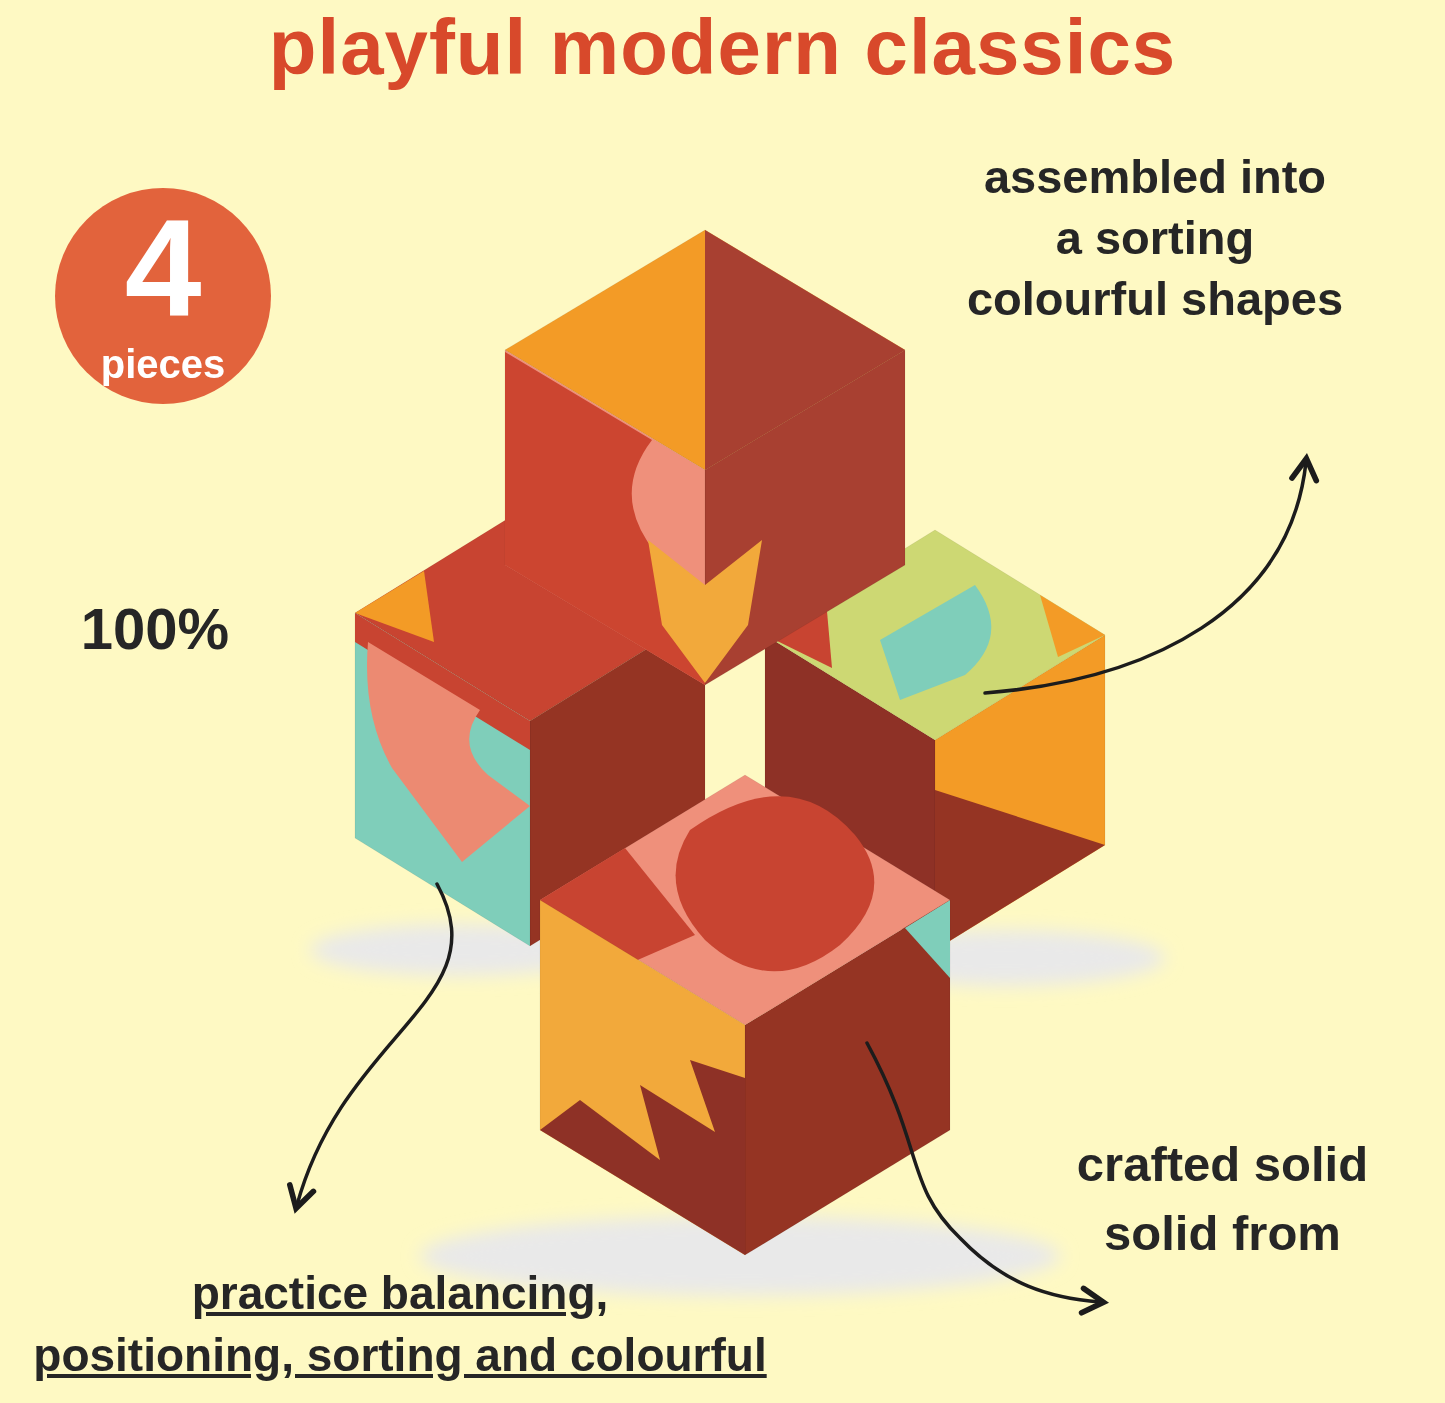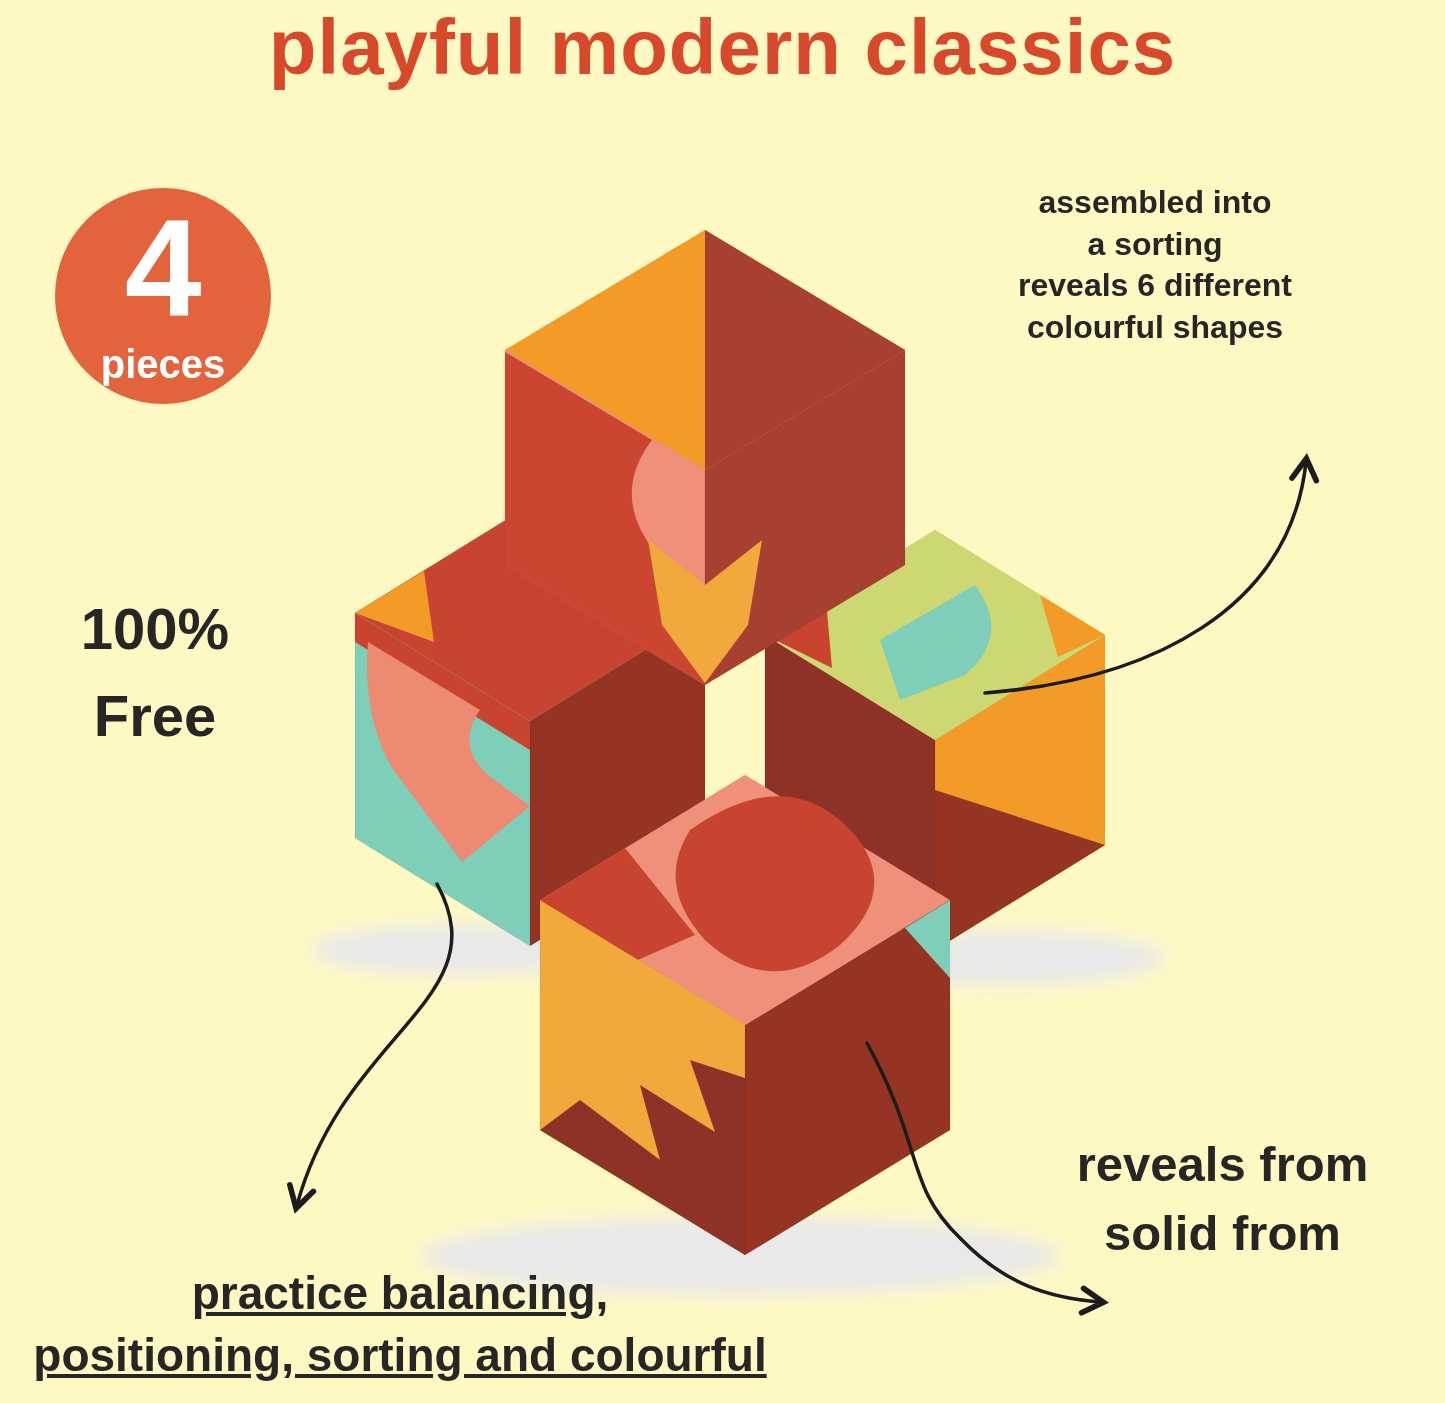--- a/index.html
+++ b/index.html
@@ -22,21 +22,21 @@
     position:absolute;left:55px;top:188px;
     width:216px;height:216px;border-radius:50%;
     background:#e2633c;color:#ffffff;
     display:flex;flex-direction:column;align-items:center;justify-content:center;
   }
   .badge-number{font-size:138px;font-weight:700;line-height:0.9;}
   .badge-label{font-size:40px;font-weight:700;margin-top:12px;}
   .note{
     position:absolute;text-align:center;font-weight:700;color:#262626;
   }
-  .note-assembled{left:890px;top:146px;width:530px;font-size:32px;line-height:1.3;margin-top:36px;}
+  .note-assembled{left:890px;top:146px;width:530px;font-size:47px;line-height:1.3;}
   .note-plastic{left:25px;top:585px;width:260px;font-size:58px;line-height:1.5;}
   .note-crafted{left:1030px;top:1130px;width:385px;font-size:49px;line-height:1.4;}
   .note-practice{left:5px;top:1262px;width:790px;font-size:46px;line-height:1.35;text-decoration:underline;}
   .face{stroke:rgba(0,0,0,0.06);stroke-width:1;}
   .arrow{
     fill:none;stroke:#1c1c1c;stroke-width:3.5;stroke-linecap:round;
   }
 </style>
 </head>
 <body>
@@ -107,31 +107,29 @@
     <g>
       <path class="arrow" d="M 985 693 C 1150 680, 1290 610, 1306 462" marker-end="url(#arrowhead)"></path>
       <path class="arrow" d="M 437 884 C 500 1000, 345 1030, 297 1205" marker-end="url(#arrowhead)"></path>
       <path class="arrow" d="M 867 1043 C 925 1150, 905 1185, 960 1238 C 1005 1285, 1050 1298, 1100 1302" marker-end="url(#arrowhead)"></path>
     </g>
   </svg>
 
   <div class="note note-assembled">
     <div>assembled into</div>
     <div>a sorting</div>
-    <div>reveals 6 different</div>
     <div>colourful shapes</div>
   </div>
 
   <div class="note note-plastic">
     <div>100%</div>
-    <div>Free</div>
   </div>
 
   <div class="note note-crafted">
-    <div>reveals from</div>
+    <div>crafted solid</div>
     <div>solid from</div>
   </div>
 
   <div class="note note-practice">
     <div>practice balancing,</div>
     <div>positioning, sorting and colourful</div>
   </div>
 
 </div>
 

